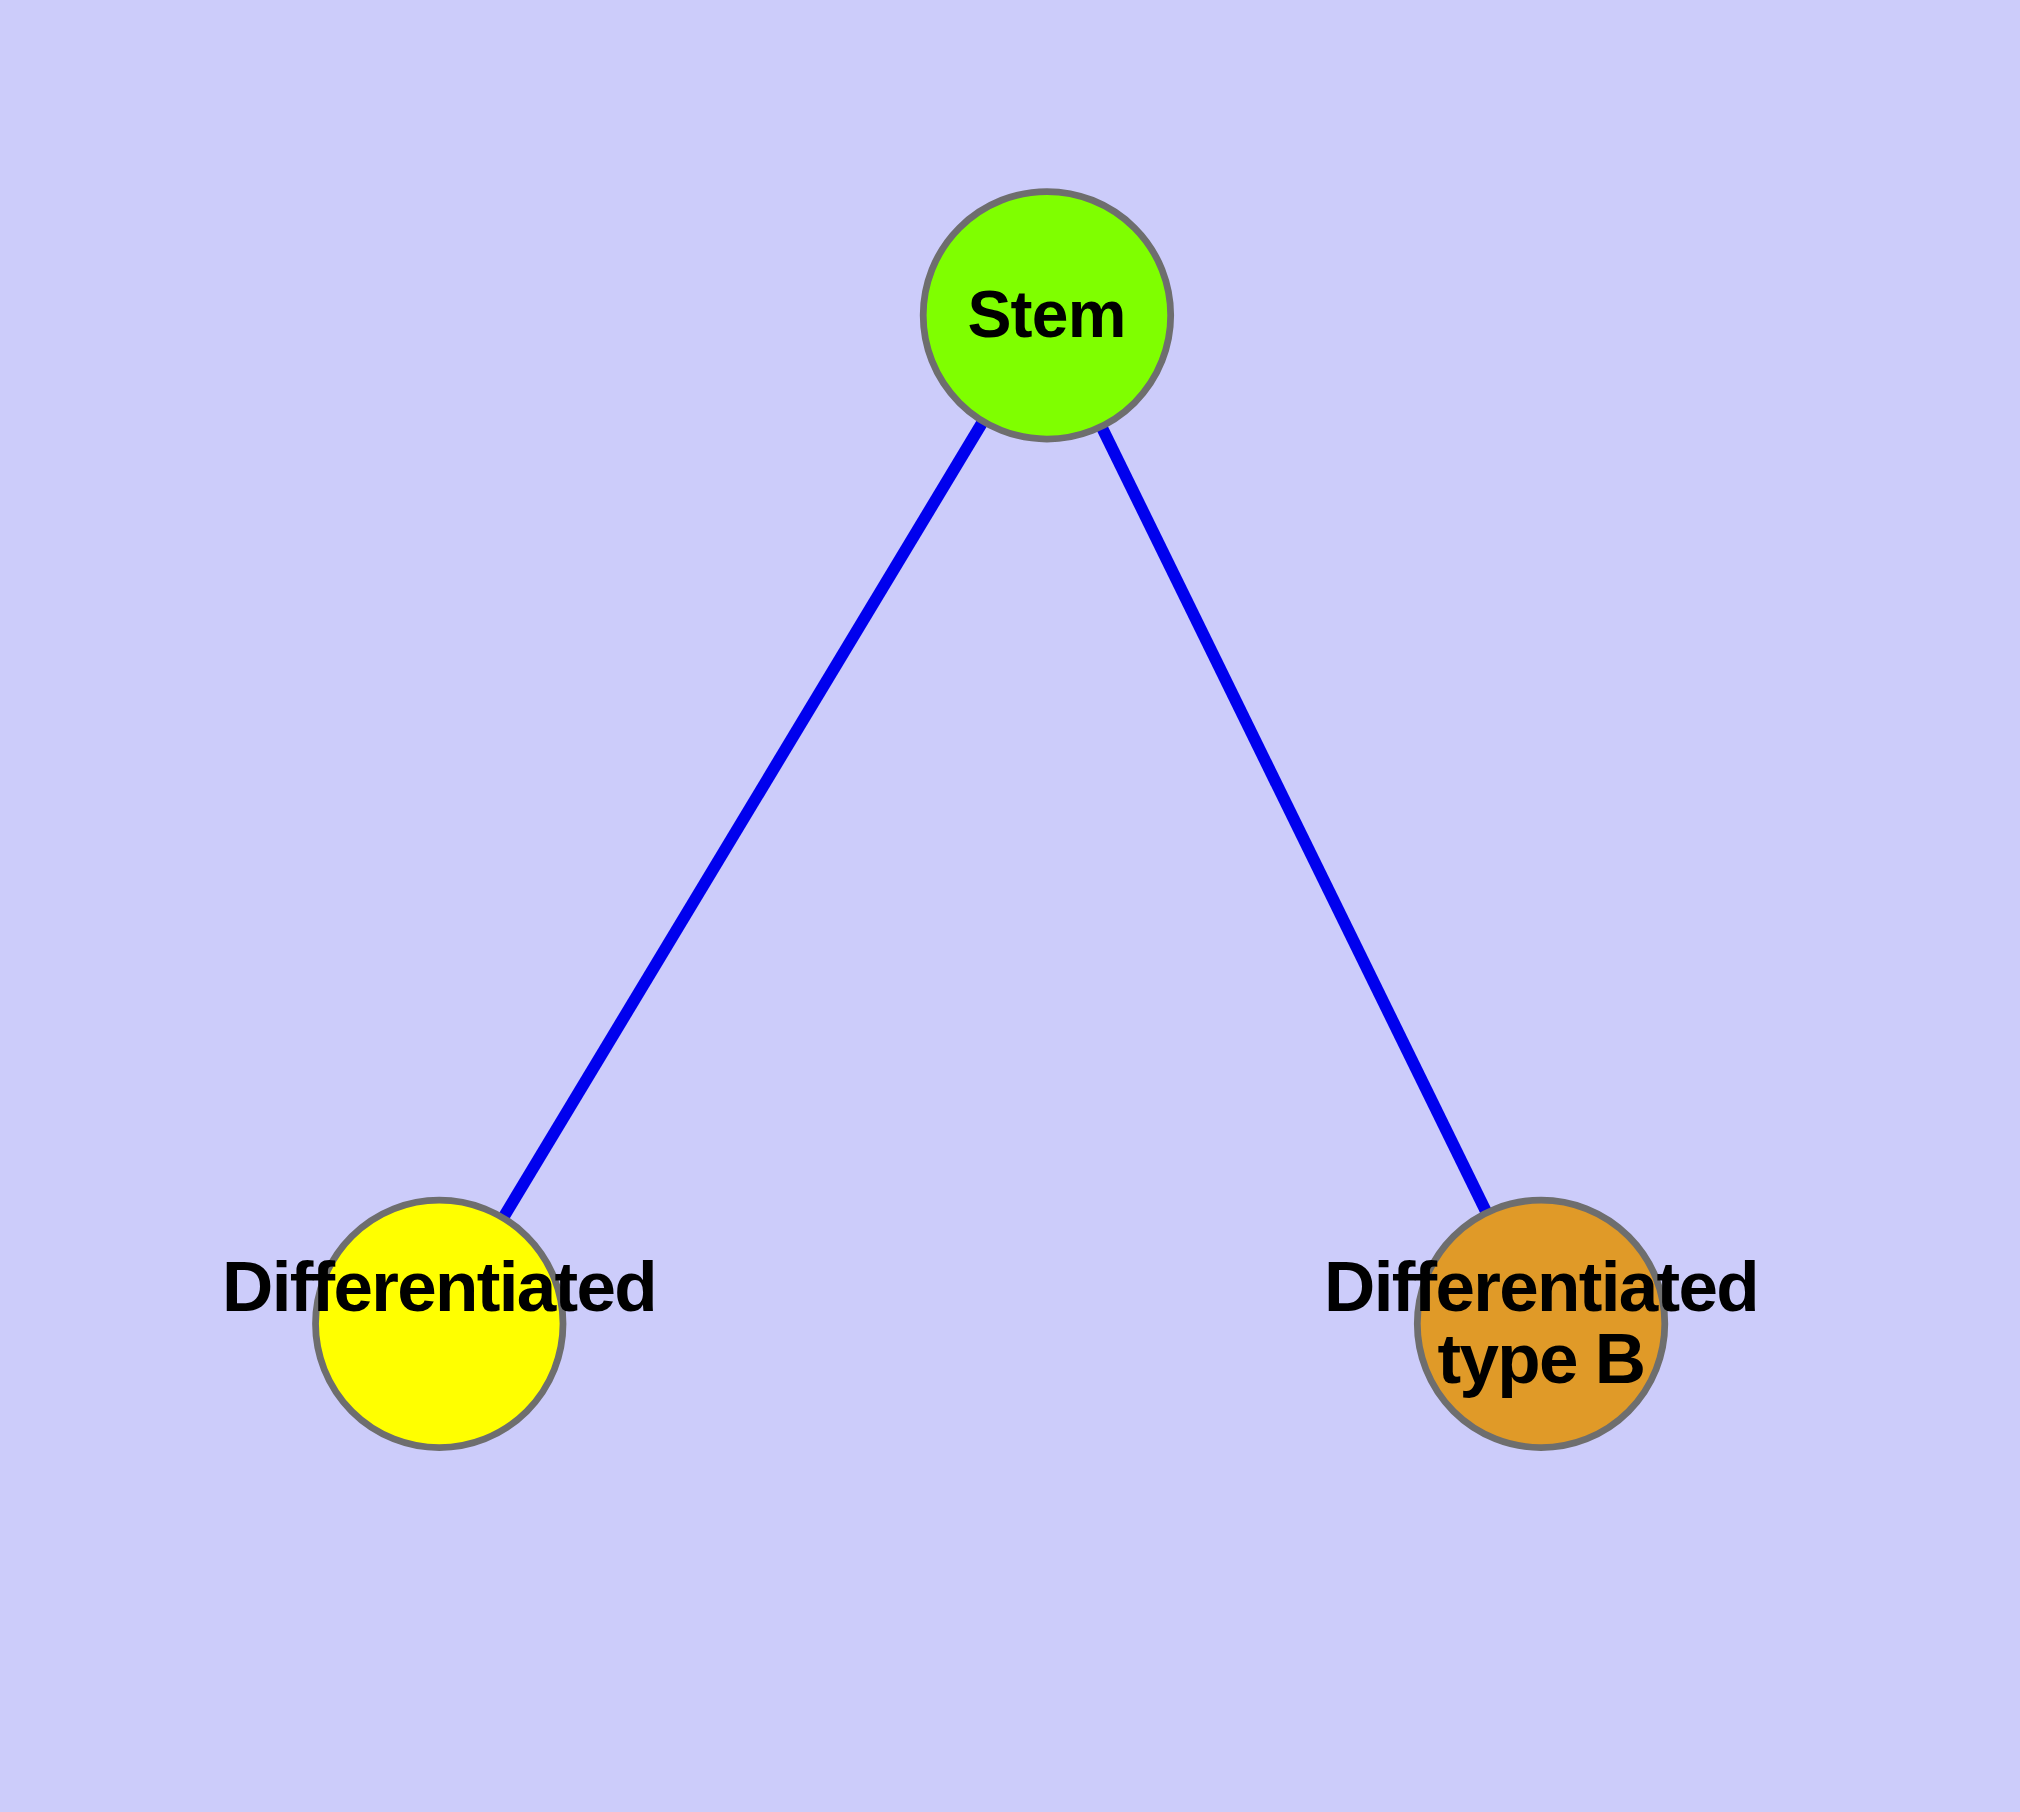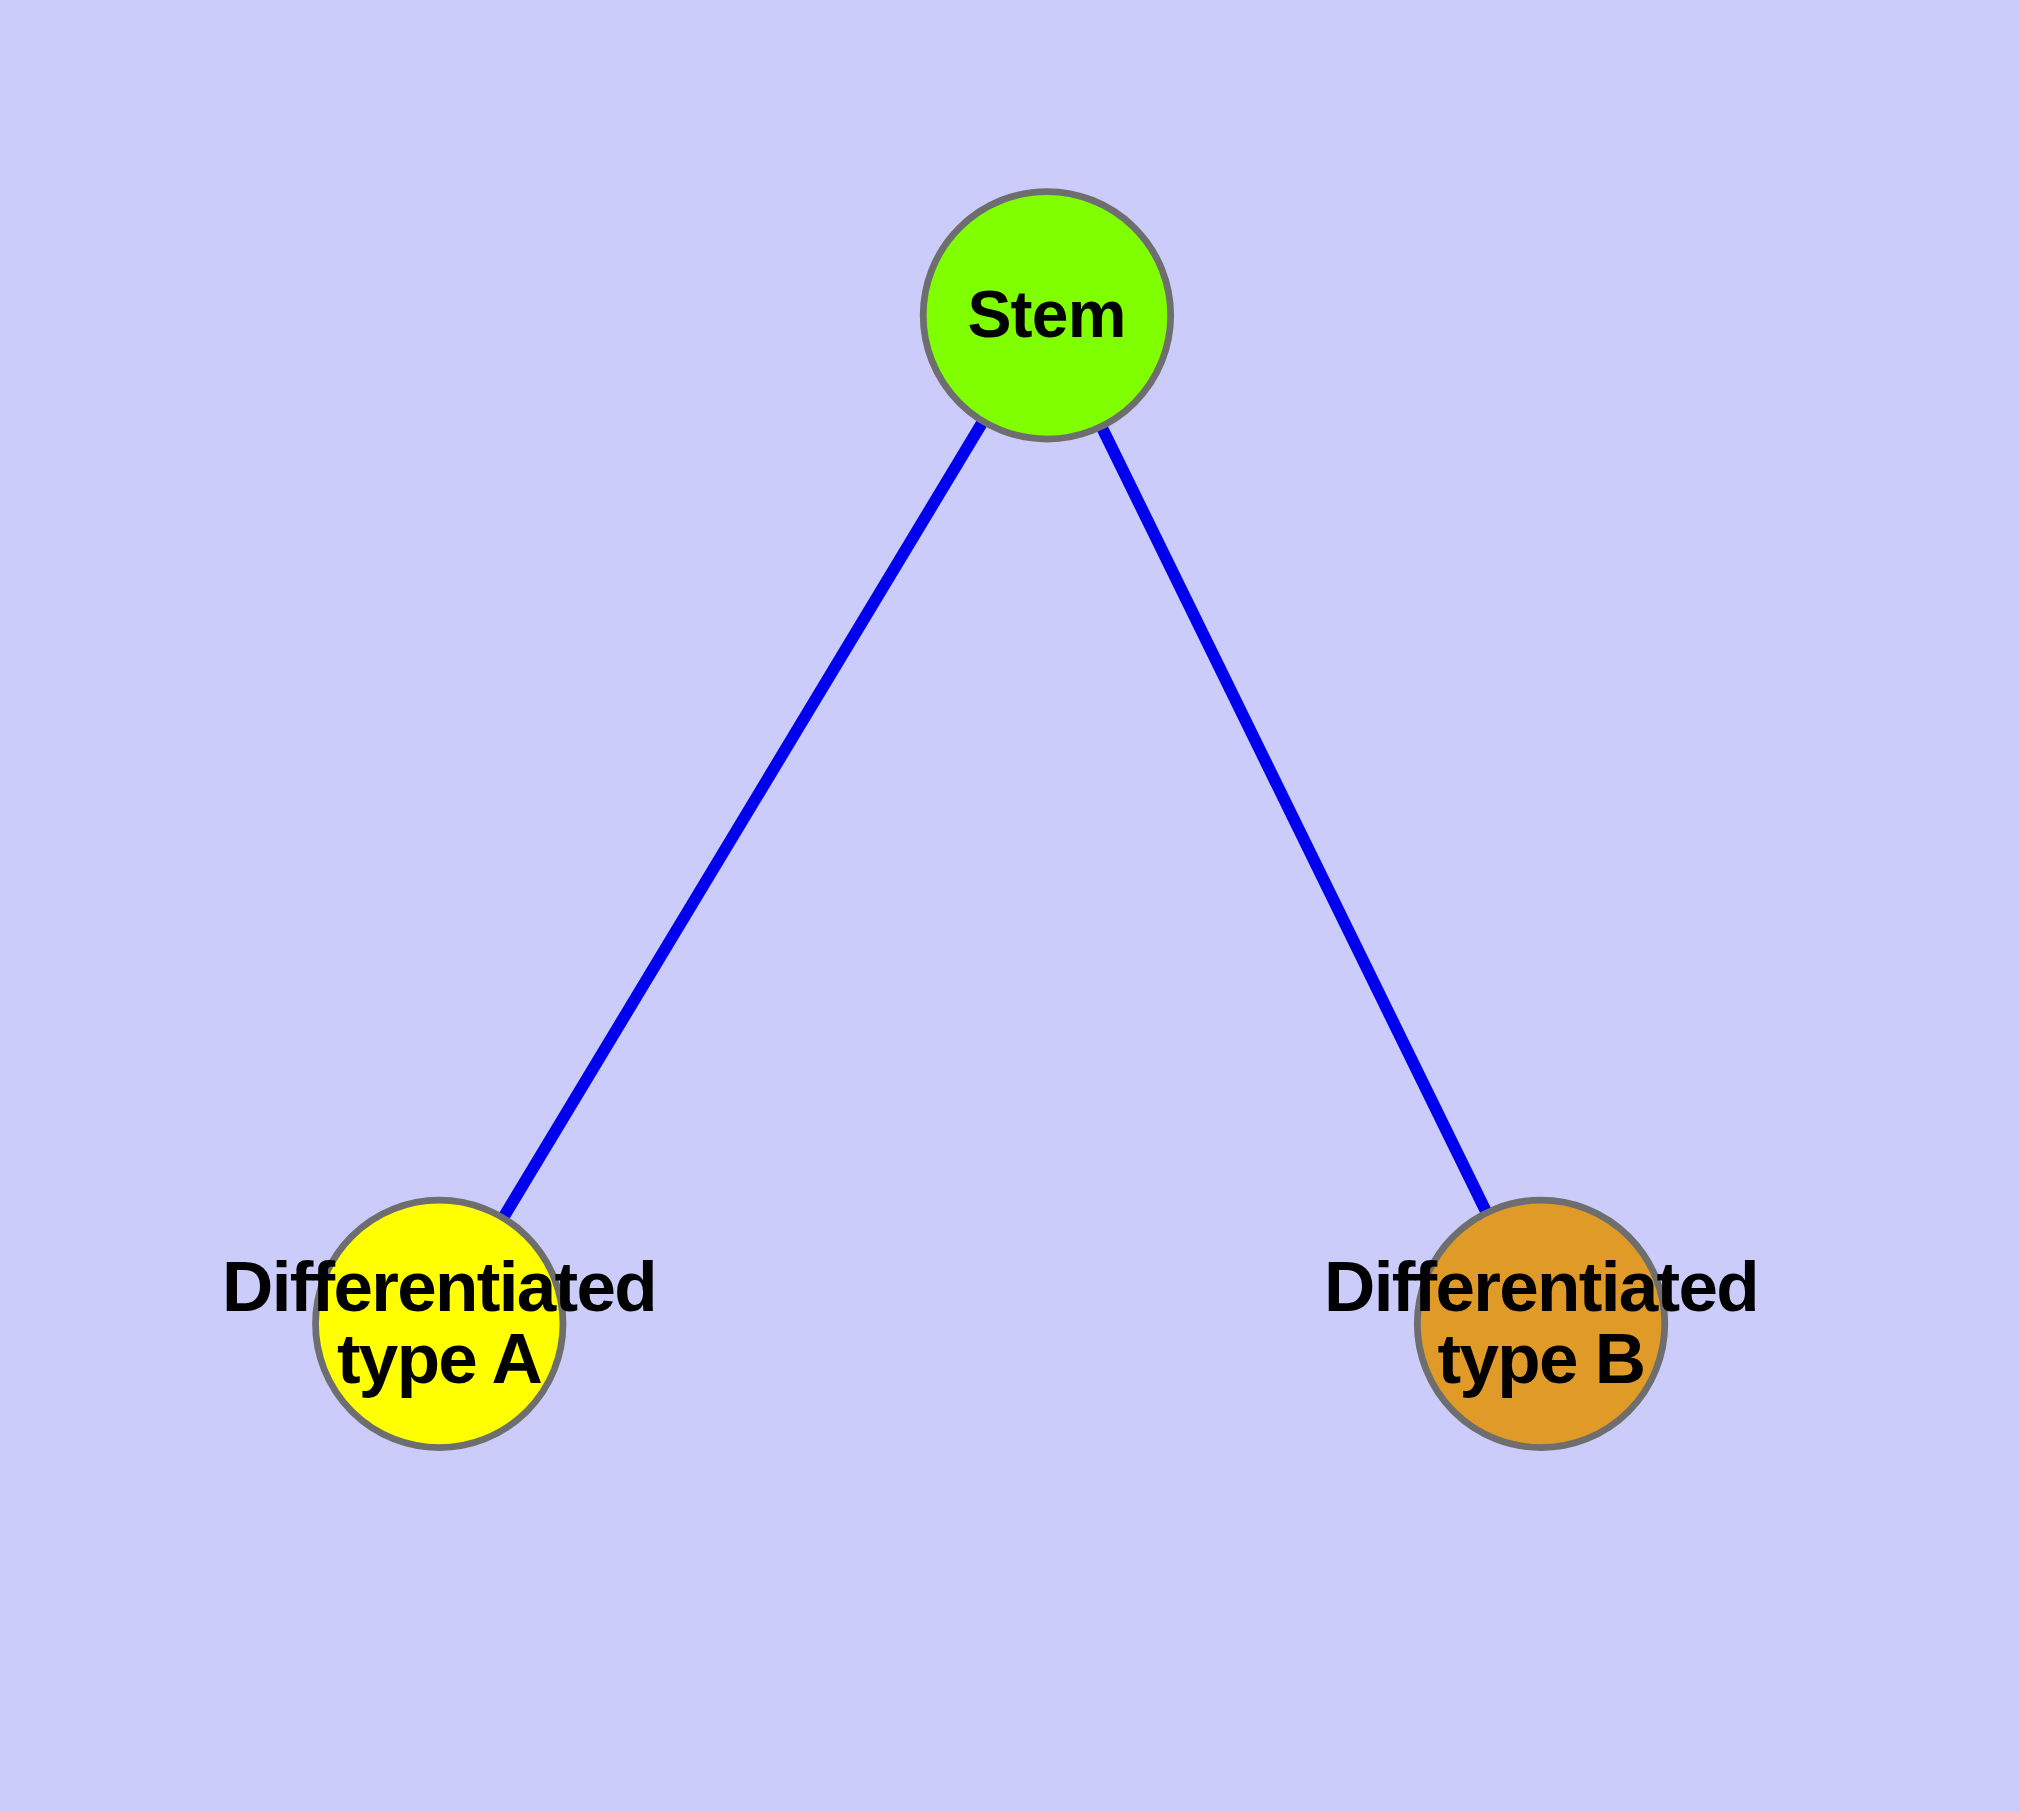--- a/index.html
+++ b/index.html
@@ -60,21 +60,20 @@
       <circle cx="1818" cy="1562" r="146" fill="#e09a28" stroke="#6e6e6e" stroke-width="8"></circle>
     </g>
   </svg>
 
   <div class="node-label label-stem" style="font-size: 66px; color: rgb(0, 0, 0); left: 0px; width: 2093px; top: 281px;">
     <span class="label-line">Stem</span>
   </div>
 
   <div class="node-label label-child" style="font-size: 71px; color: rgb(0, 0, 0); left: 0px; width: 878px; top: 1251px;">
     <span class="label-line">Differentiated</span>
-    <span class="label-line">type A</span>
   </div>
 
   <div class="node-label label-child" style="font-size: 71px; color: rgb(0, 0, 0); left: 0px; width: 3082px; top: 1251px;">
     <span class="label-line">Differentiated</span>
     <span class="label-line">type B</span>
   </div>
 
 </div>
 
 

